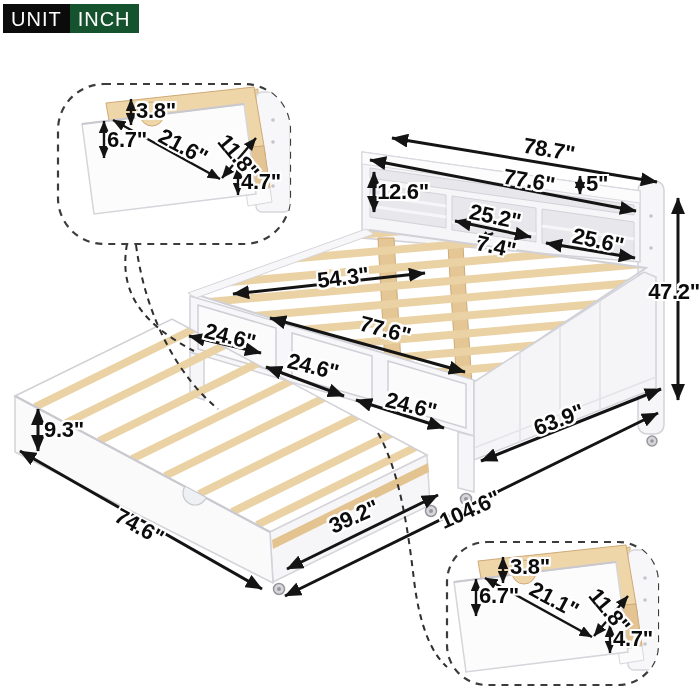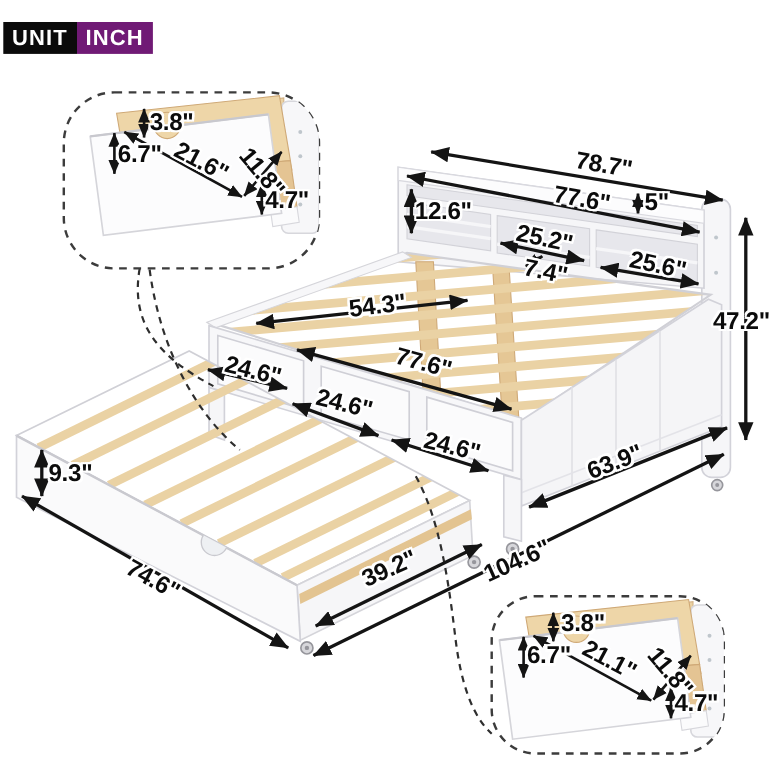--- a/index.html
+++ b/index.html
@@ -4,25 +4,25 @@
 <style>
   html,body{margin:0;padding:0;background:#fff;}
   .stage{position:relative;width:700px;height:700px;background:#fff;overflow:hidden;
          font-family:"Liberation Sans",sans-serif;}
   .art{position:absolute;left:0;top:0;}
   .lbl{position:absolute;white-space:nowrap;font-weight:700;font-size:22px;color:#0c0c0c;
        letter-spacing:-0.3px;line-height:1;z-index:5;
        transform:translate(-50%,-50%) rotate(var(--r,0deg));
        text-shadow:-2px -2px 0 #fff,0 -2px 0 #fff,2px -2px 0 #fff,-2px 0 0 #fff,
                    2px 0 0 #fff,-2px 2px 0 #fff,0 2px 0 #fff,2px 2px 0 #fff;}
-  .badge{position:absolute;left:3px;top:20px;display:flex;z-index:6;
-         font-weight:700;font-size:20px;color:#fff;letter-spacing:1px;line-height:1;}
+  .badge{position:absolute;left:3px;top:4px;display:flex;z-index:6;
+         font-weight:400;font-size:20px;color:#fff;letter-spacing:1px;line-height:1;}
   .badge span{padding:5px 8px 4px 8px;}
   .badge .u{background:#0b0b0b;}
-  .badge .i{background:#701a75;}
+  .badge .i{background:#14532d;}
 </style>
 </head>
 <body>
 
 <div class="stage">
 
   <div class="badge">
     <span class="u">UNIT</span>
     <span class="i">INCH</span>
   </div>

